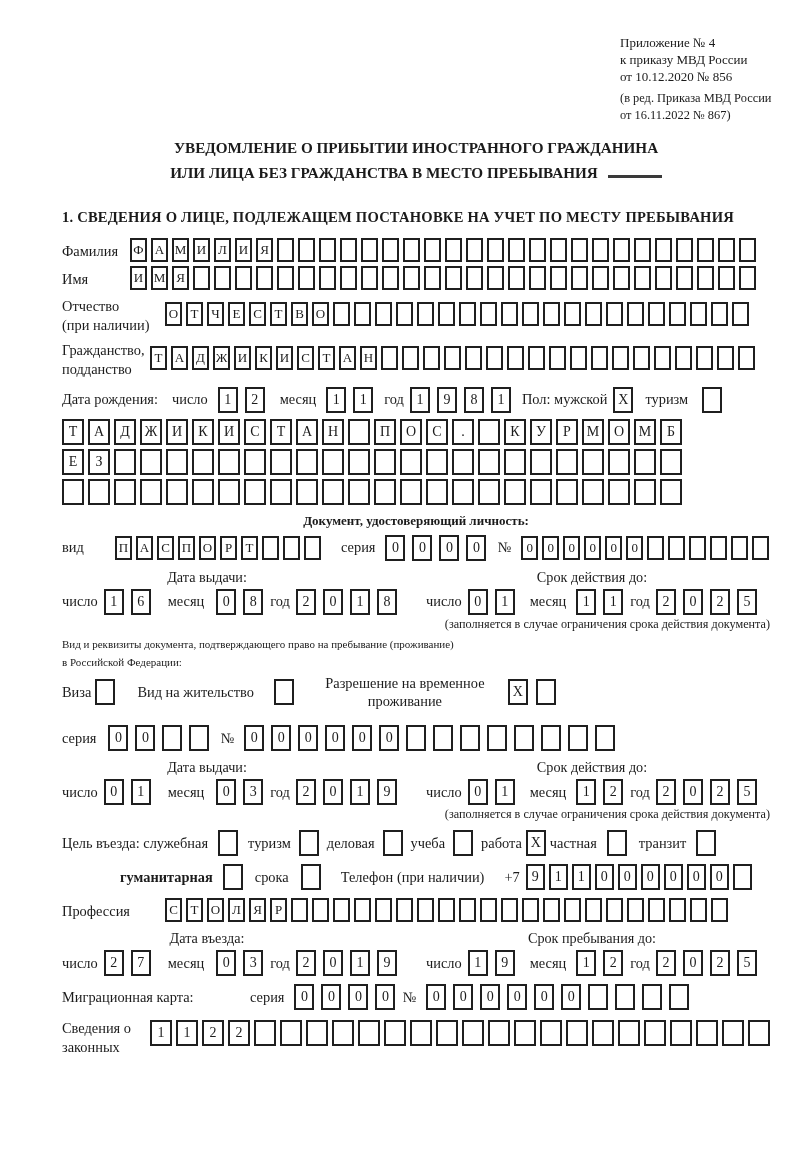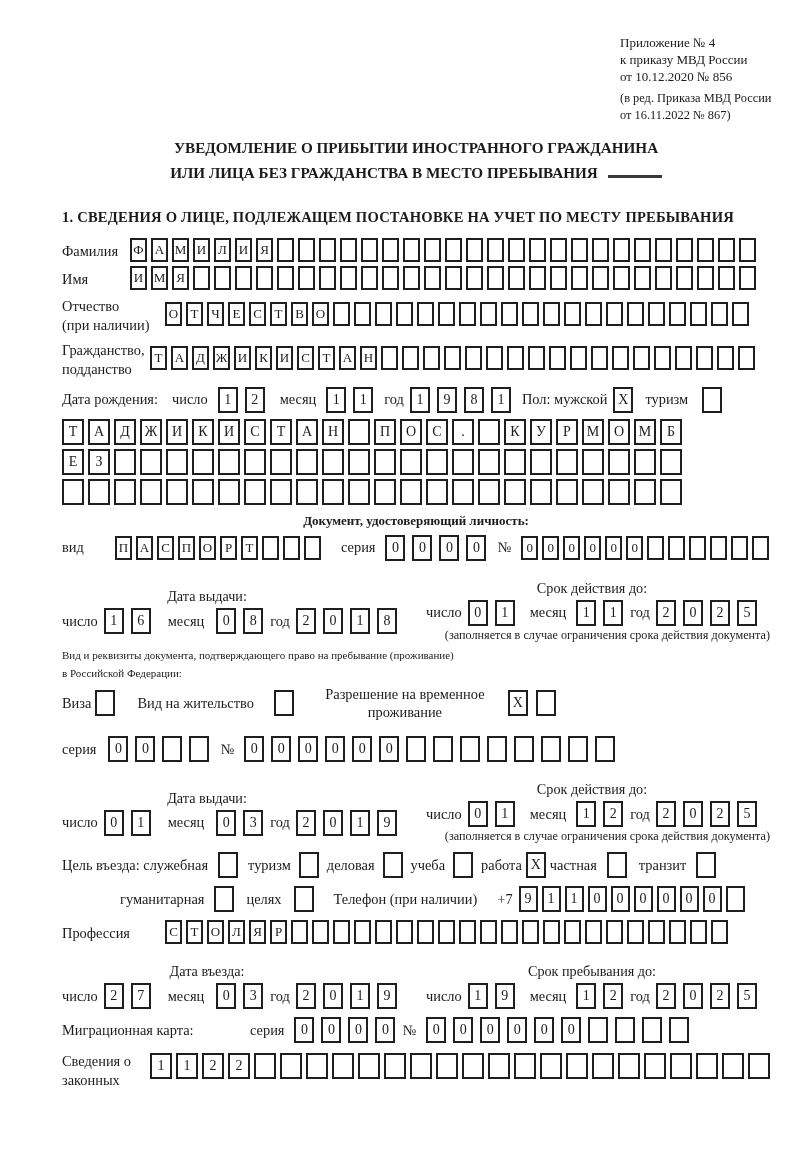--- a/index.html
+++ b/index.html
@@ -18,38 +18,38 @@
   .row{display:flex;align-items:center;margin-top:4px;}
   .row.ac{align-items:center;}
   .lbl{font-size:14.4px;line-height:1.3;padding-top:3px;flex:none;}
   .lbl.nopad{padding-top:0;}
   .center{text-align:center;}
   .w68{width:68px;}  .w88{width:88px;}  .w100{width:100px;}  .w103{width:103px;}
   .w53{width:53px;}  .w168{width:168px;} .w190{width:190px;} .w185{width:185px;}
   .mt6{margin-top:6px;} .mt8{margin-top:8px;} .mt12{margin-top:12px;} .mt14{margin-top:14px;}
   .ml4{margin-left:4px;} .ml6{margin-left:6px;} .ml8{margin-left:8px;} .ml10{margin-left:10px;}
   .ml12{margin-left:12px;} .ml14{margin-left:14px;} .ml16{margin-left:16px;}
-  .ml20{margin-left:20px;} .ml22{margin-left:22px;} .ml58{margin-left:58px;}
+  .ml20{margin-left:20px;} .ml22{margin-left:22px;} .ml58{margin-left:58px;font-weight:bold;}
   .mb4{margin-bottom:4px;} .mb7{margin-bottom:7px;}
 
   
   .cellrow{display:flex;flex-wrap:nowrap;flex:none;}
   .cell{display:inline-block;box-sizing:border-box;flex:none;width:17px;height:24px;border:2px solid #1f1f1f;
         margin-right:4px;text-align:center;font-size:13px;line-height:20px;background:#fff;}
   .wide .cell{width:22px;height:26px;margin-right:4px;font-size:14px;line-height:22px;}
   .dcells .cell{width:20px;height:26px;margin-right:7px;font-size:14px;line-height:22px;}
   .pcells .cell{width:19px;height:26px;margin-right:4px;font-size:14px;line-height:22px;}
   .cbcell .cell{width:20px;height:26px;margin-right:0;font-size:14px;line-height:22px;}
 
   
   .dochead{margin-top:8px;text-align:center;font-weight:bold;font-size:13px;}
   .plain{font-size:11px;margin-top:6px;}
 
   
-  .dpair{display:flex;margin-top:19px;align-items:center;}
+  .dpair{display:flex;margin-top:8px;}
   .dp{flex:none;}
   .dp.l{width:352px;}
   .dp.r{flex:1;}
   .dphead{text-align:center;font-size:14.2px;}
   .dp.l .dphead{width:290px;}
   .dprow{display:flex;align-items:center;margin-top:3px;}
   .dnote{font-size:12.2px;text-align:right;margin-top:2px;}
 
   .repblock{flex:1;}
 </style>
@@ -550,21 +550,21 @@
     <span class="cellrow cbcell ml10">
         <span class="cell"></span>
       </span>
   </div>
 
   <div class="row ac mt8">
     <span class="lbl nopad ml58">гуманитарная</span>
     <span class="cellrow cbcell ml10">
         <span class="cell"></span>
       </span>
-    <span class="lbl nopad ml12">целях</span>
+    <span class="lbl nopad ml12">срока</span>
     <span class="cellrow cbcell ml12">
         <span class="cell"></span>
       </span>
     <span class="lbl nopad ml20">Телефон (при наличии)</span>
     <span class="lbl nopad ml20">+7</span>
     <span class="cellrow pcells ml6">
         <span class="cell">9</span>
         <span class="cell">1</span>
         <span class="cell">1</span>
         <span class="cell">0</span>

